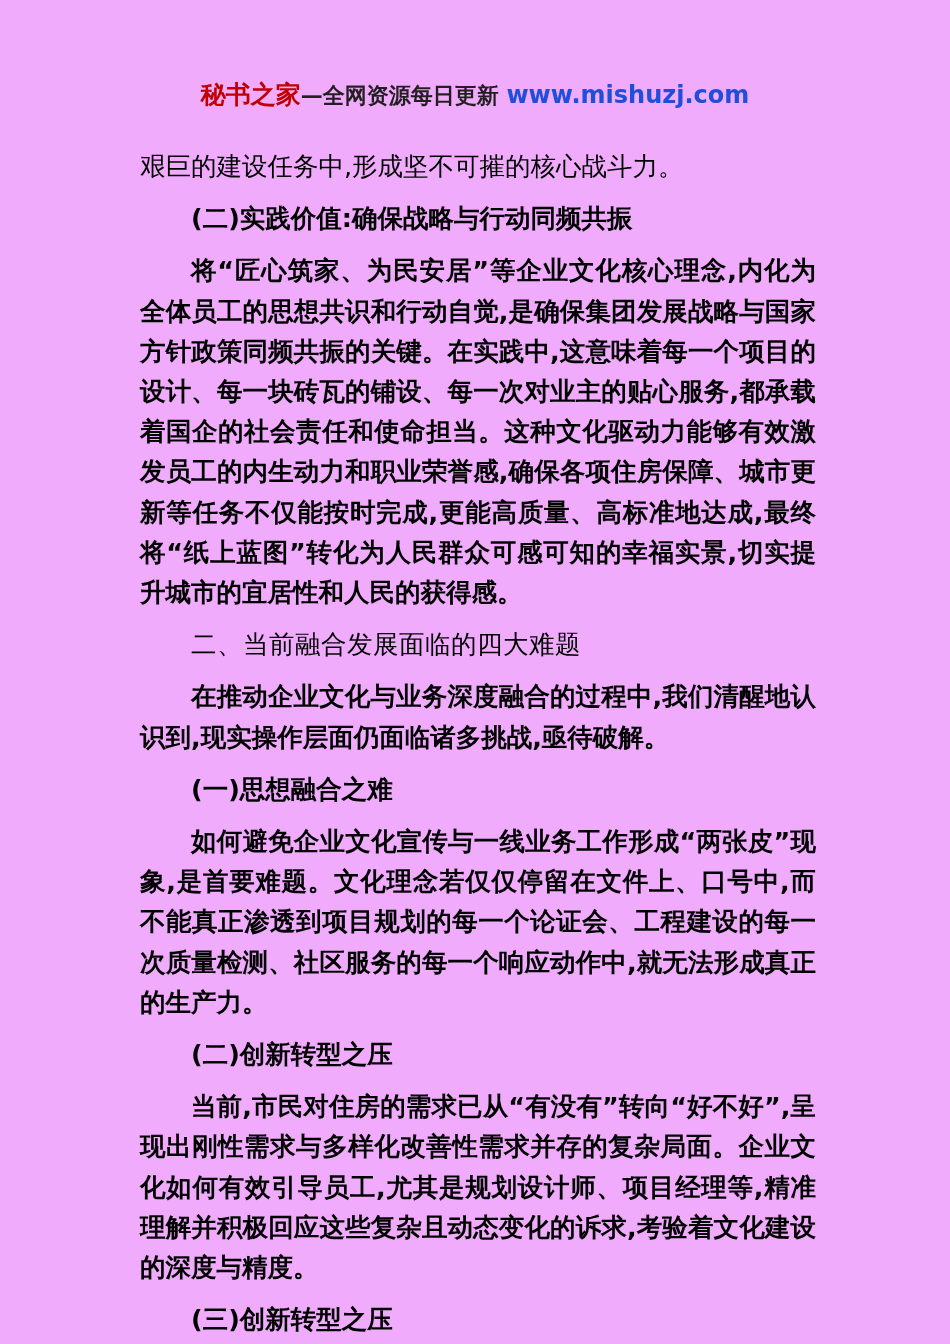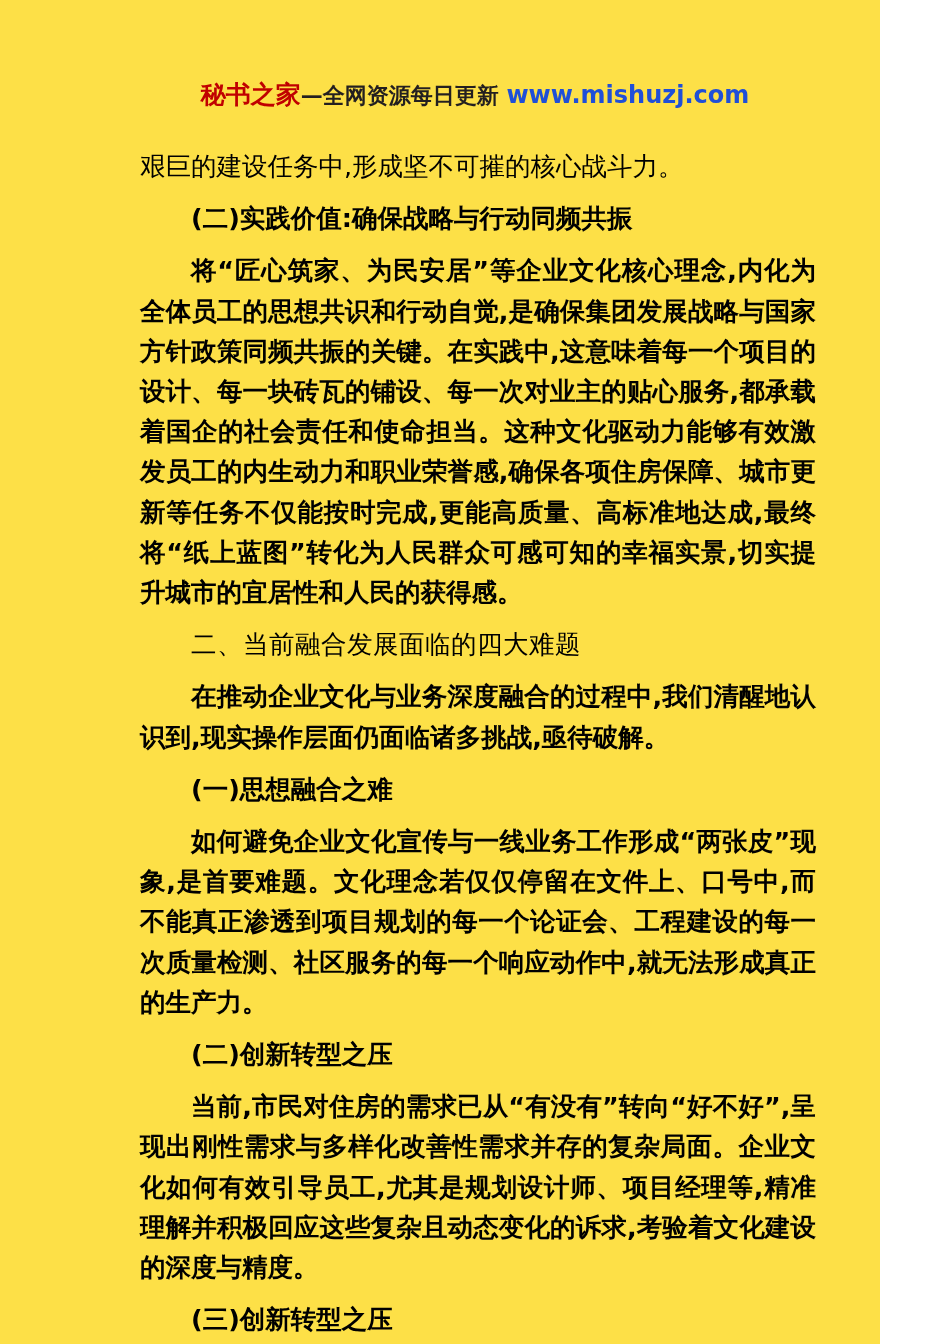--- a/index.html
+++ b/index.html
@@ -1,24 +1,24 @@
 <!DOCTYPE html>
 <html lang="zh"><head>
 <meta charset="utf-8">
 <style>
   html, body {
     margin: 0;
     padding: 0;
     background: #ffffff;
   }
   .page {
-    width: 880px;
+    width: 950px;
     height: 1344px;
     position: relative;
-    background: #fde047;
+    background: #f0abfc;
     box-sizing: border-box;
     overflow: hidden;
     font-family: "DejaVu Sans", "Liberation Sans", sans-serif;
   }
   .header {
     position: absolute;
     top: 78px;
     left: 0;
     width: 950px;
     text-align: center;

